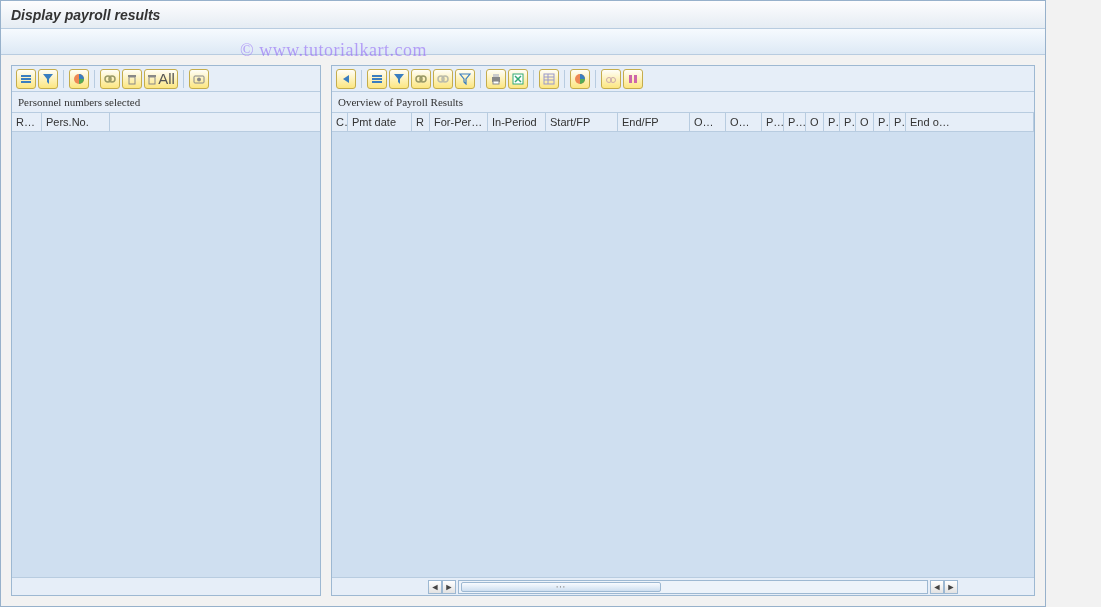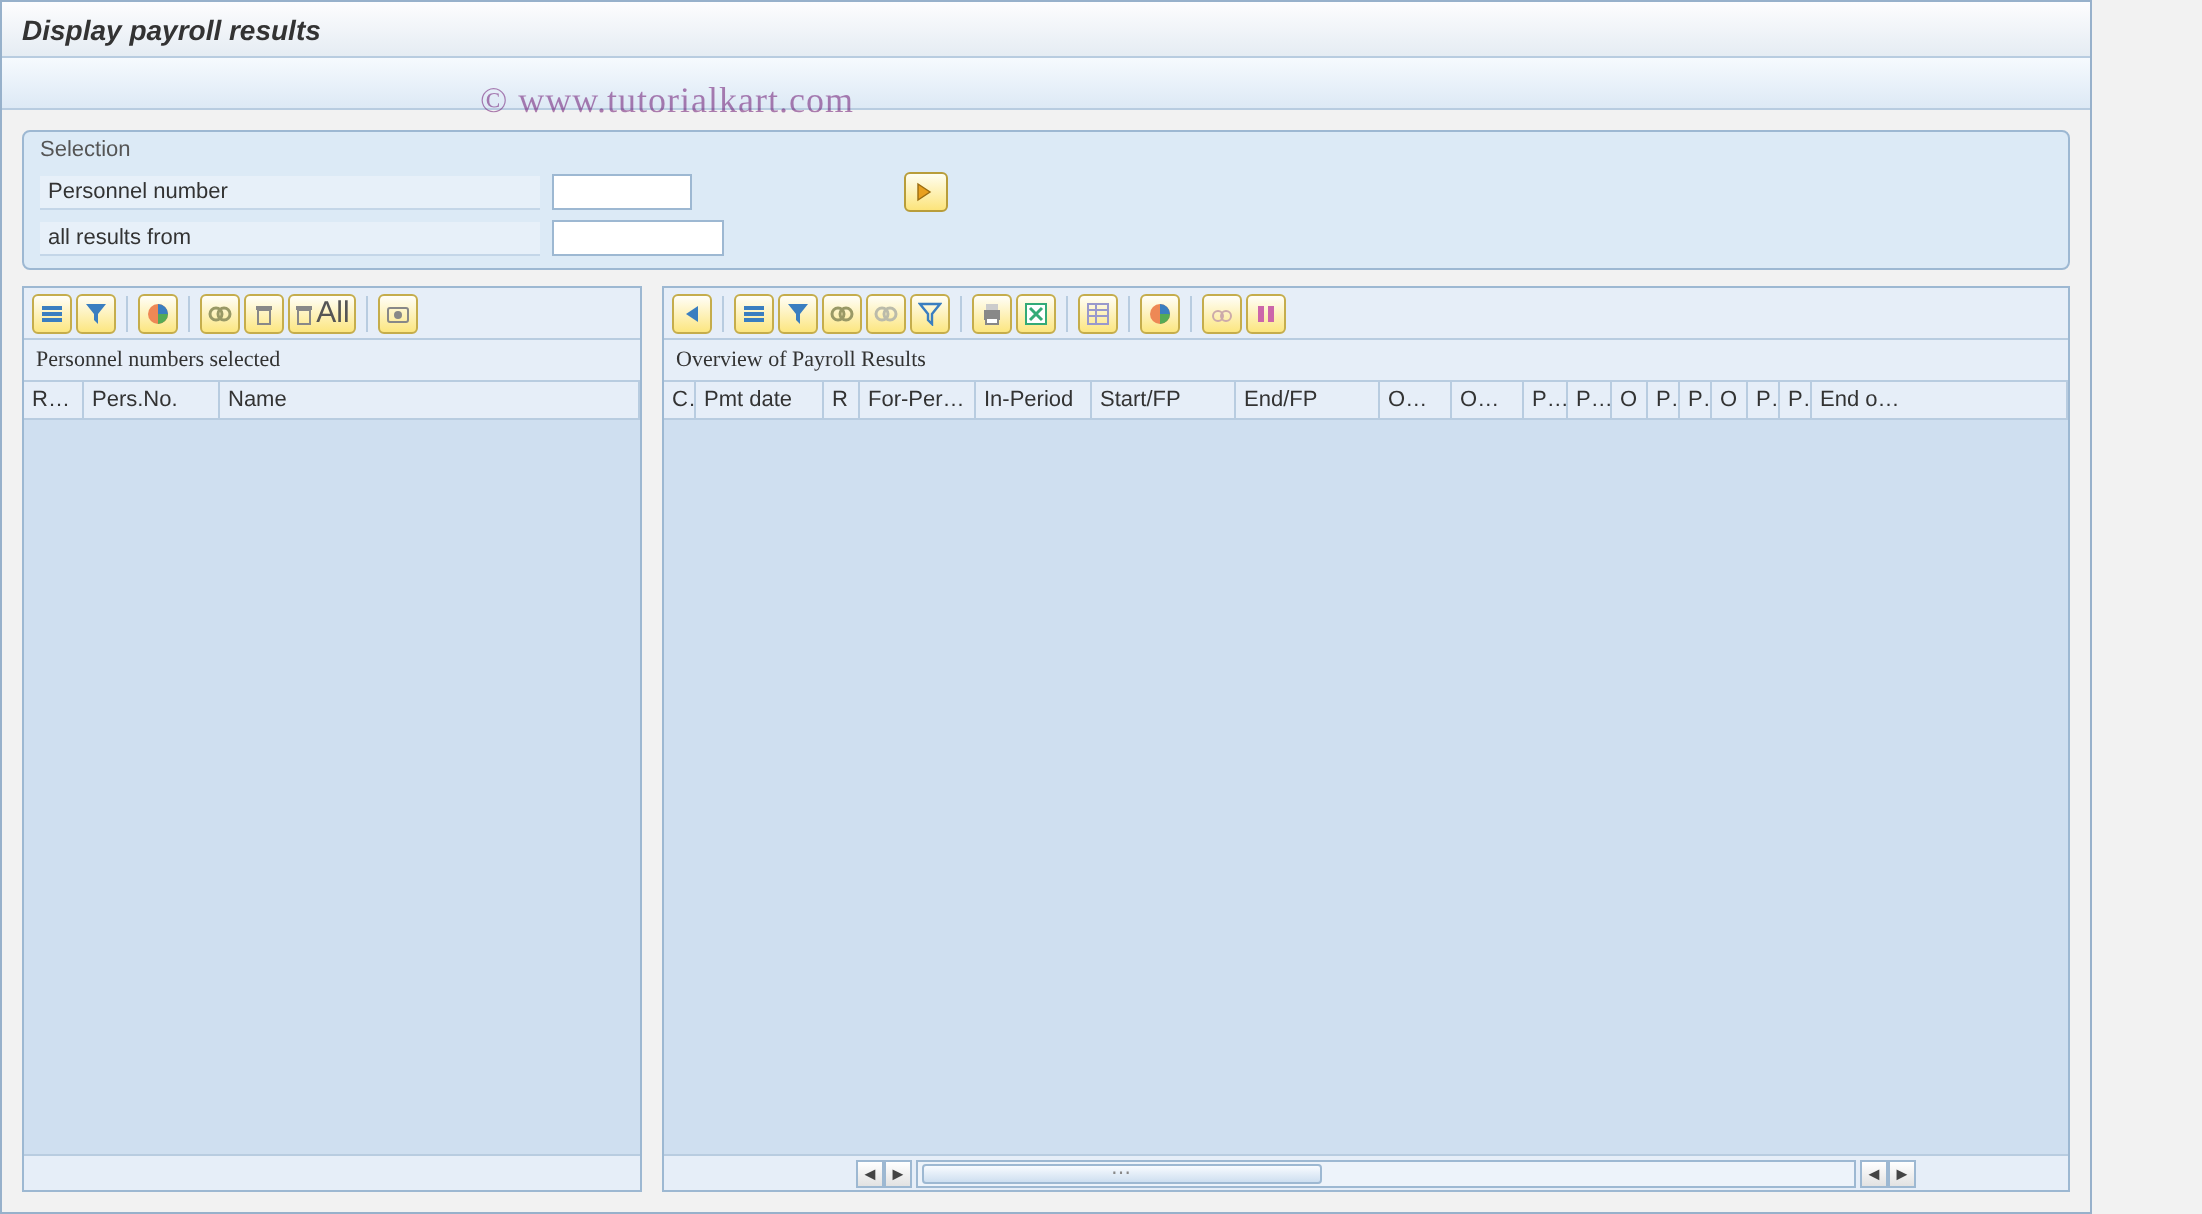--- a/index.html
+++ b/index.html
@@ -36,21 +36,21 @@
   }
   .sub-toolbar {
     height: 26px;
     background: linear-gradient(#f6fafe, #dde9f5);
     border-bottom: 1px solid #b8cce0;
   }
   .watermark {
     position: absolute;
     left: 240px;
     top: 40px;
-    color: #701a75;
+    color: #8b5cf6;
     font-size: 18px;
     font-family: Georgia, serif;
     opacity: 0.55;
     letter-spacing: 0.5px;
     pointer-events: none;
     z-index: 100;
   }
   .content-wrap {
     padding: 10px;
     flex: 1;
@@ -240,37 +240,20 @@
 <div class="window">
   <div class="titlebar">
     <span class="titlebar-title">Display payroll results</span>
   </div>
   <div class="sub-toolbar"></div>
 
   <div class="watermark">© www.tutorialkart.com</div>
 
   <div class="content-wrap">
 
-    <div class="selection-box">
-      <div class="group-title">Selection</div>
-      <div class="sel-row">
-        <div class="sel-label">Personnel number</div>
-        <input class="sel-input" value="" style="">
-        <button class="yellow-btn">
-          <svg width="12" height="12" viewBox="0 0 12 12">
-            <path d="M2 2 L8 6 L2 10 Z" fill="#e8a020" stroke="#9a6c10" stroke-width="0.7"></path>
-          </svg>
-        </button>
-      </div>
-      <div class="sel-row">
-        <div class="sel-label">all results from</div>
-        <input class="sel-input sel-input-wide" value="" style="">
-      </div>
-      <div class="sel-bottom-pad"></div>
-    </div>
 
     <div class="panels">
 
       <div class="panel-left">
         <div class="toolbar">
           <button class="tbtn">
             <svg width="12" height="12">
                 <rect x="1" y="2" width="10" height="2" fill="#3a7ec0"></rect>
                 <rect x="1" y="5" width="10" height="2" fill="#3a7ec0"></rect>
                 <rect x="1" y="8" width="10" height="2" fill="#3a7ec0"></rect>
@@ -314,21 +297,20 @@
             <svg width="12" height="12">
                 <rect x="1" y="3" width="10" height="7" rx="1" fill="none" stroke="#888" stroke-width="1"></rect>
                 <circle cx="6" cy="6.5" r="2" fill="#888"></circle>
               </svg>
           </button>
         </div>
         <div class="panel-title">Personnel numbers selected</div>
         <div class="grid-head">
           <div class="gh" style="width:30px">R…</div>
           <div class="gh" style="width:68px">Pers.No.</div>
-          <div class="gh" style="flex:1">Name</div>
         </div>
         <div class="grid-body"></div>
         <div class="scroll-footer"></div>
       </div>
 
       <div class="panel-right">
         <div class="toolbar">
           <button class="tbtn">
             <svg width="12" height="12">
                 <path d="M9 2 L3 6 L9 10 Z" fill="#3a7ec0"></path>

